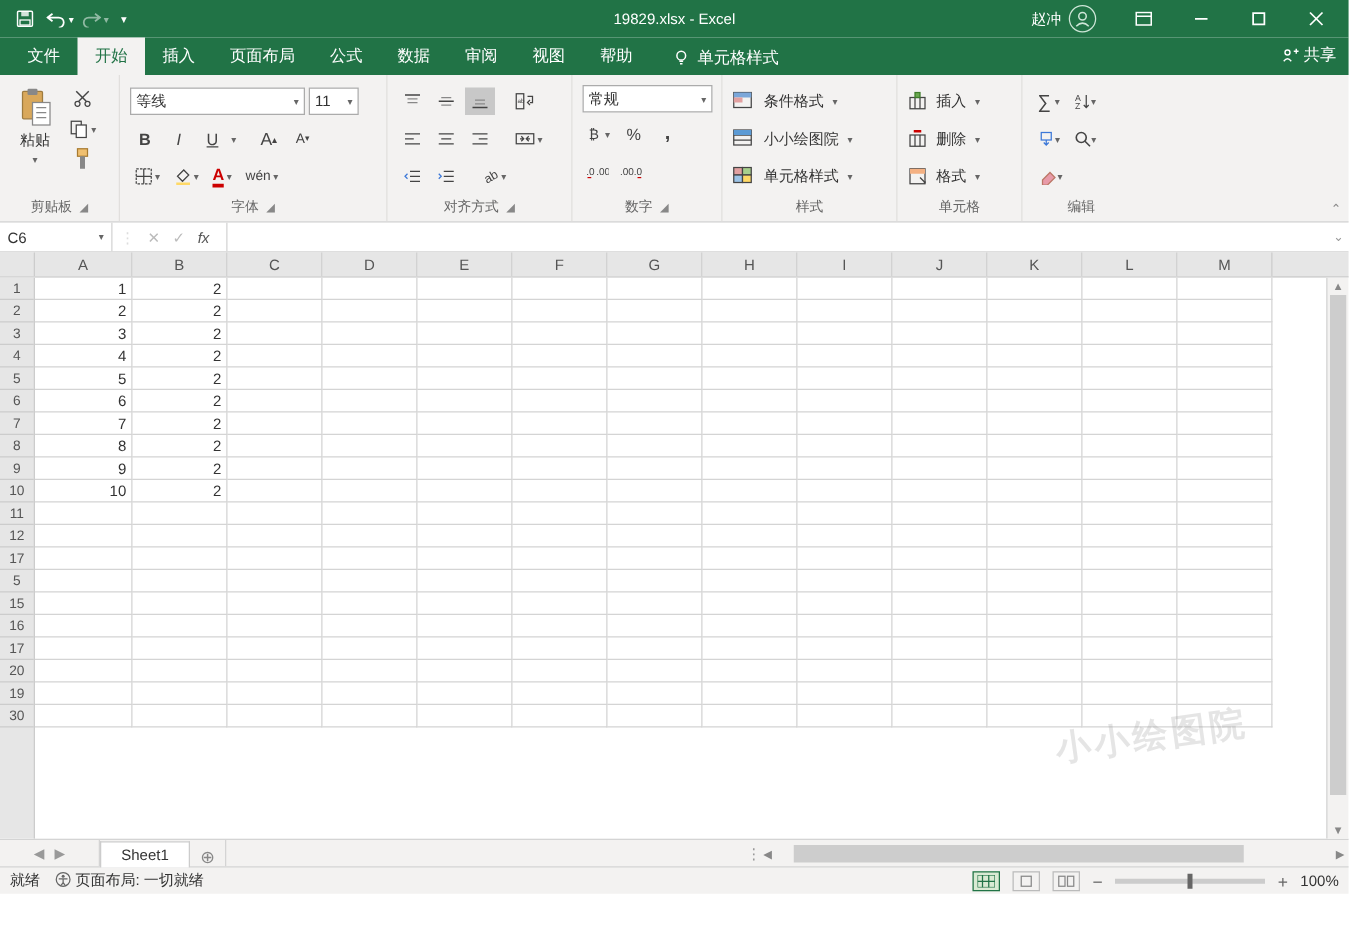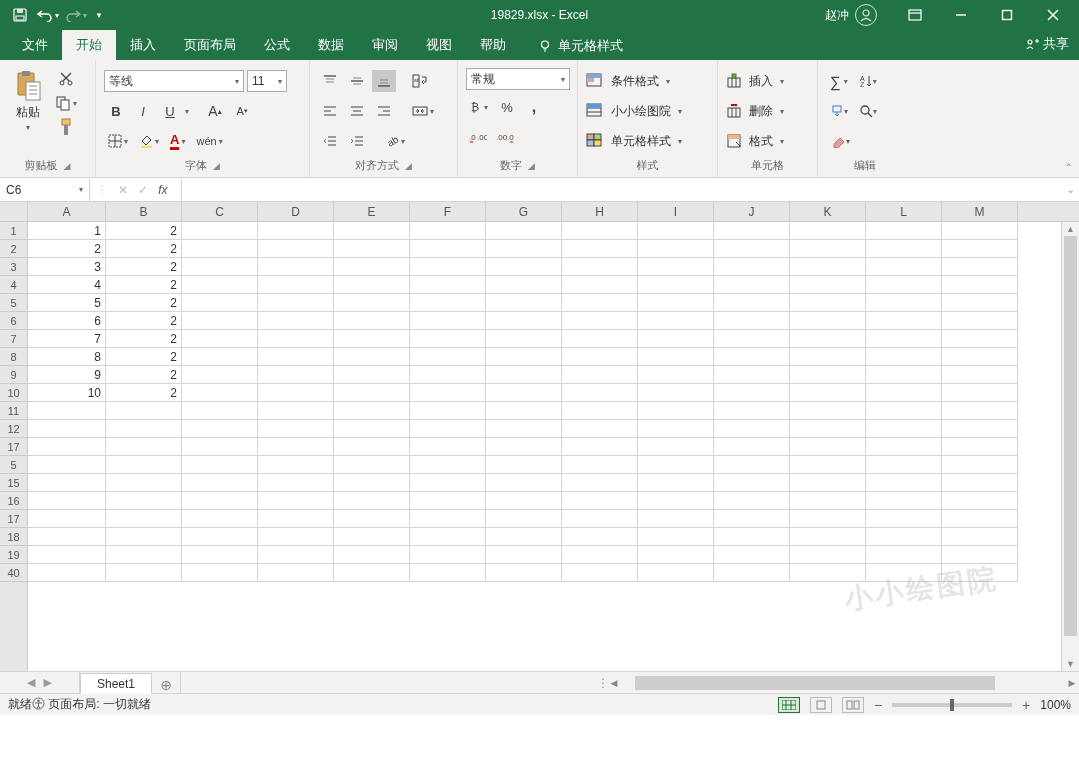--- a/index.html
+++ b/index.html
@@ -68,21 +68,21 @@
 .sheet-tabs { display: flex; align-items: flex-end; }
 .sheet-tab { padding: 3px 16px; background: #fff; border: 1px solid #ccc; border-bottom: none; font-size: 12px; position: relative; top: 1px; }
 .new-sheet { width: 28px; display: flex; align-items: center; justify-content: center; color: #888; font-size: 14px; }
 .hscroll-area { flex: 1; display: flex; align-items: center; position: relative; border-left: 1px solid #d4d4d4; }
 .htrack { flex: 1; height: 14px; background: #f3f2f1; position: relative; margin: 0 14px; }
 .hthumb { position: absolute; left: 0; width: 360px; top: 0; bottom: 0; background: #cdcdcd; }
 .harrow { width: 14px; display: flex; align-items: center; justify-content: center; color: #888; font-size: 9px; }
 
 
 .status-bar { height: 22px; border-top: 1px solid #d4d4d4; background: #f3f2f1; display: flex; align-items: center; font-size: 12px; padding: 0 8px; gap: 14px; }
-.status-left { display: flex; align-items: center; gap: 0; }
+.status-left { display: flex; align-items: center; gap: 12px; }
 .status-right { margin-left: auto; display: flex; align-items: center; gap: 10px; }
 .view-btn { width: 22px; height: 16px; border: 1px solid #bbb; display: flex; align-items: center; justify-content: center; font-size: 9px; color: #777; }
 .view-btn.active { background: #d9ead3; border-color: #217346; }
 .zoom-slider { width: 120px; height: 4px; background: #ccc; position: relative; }
 .zoom-thumb { position: absolute; top: -4px; left: 58px; width: 4px; height: 12px; background: #666; }
 
 .watermark { position: absolute; right: 80px; top: 570px; font-size: 28px; color: rgba(150,150,150,0.25); transform: rotate(-8deg); font-weight: bold; letter-spacing: 3px; pointer-events: none; }
 
 svg { display: block; }
 </style>
@@ -584,23 +584,23 @@
         <div class="rh">8</div>
         <div class="rh">9</div>
         <div class="rh">10</div>
         <div class="rh">11</div>
         <div class="rh">12</div>
         <div class="rh">17</div>
         <div class="rh">5</div>
         <div class="rh">15</div>
         <div class="rh">16</div>
         <div class="rh">17</div>
-        <div class="rh">18</div>
+        <div class="rh">20</div>
         <div class="rh">19</div>
-        <div class="rh">40</div>
+        <div class="rh">30</div>
       </div>
     <div class="cells" id="cells">
         <div class="row">
           <div class="cell" style="width: 78px;">1</div>
           <div class="cell" style="width: 76px;">2</div>
           <div class="cell" style="width: 76px;"></div>
           <div class="cell" style="width: 76px;"></div>
           <div class="cell" style="width: 76px;"></div>
           <div class="cell" style="width: 76px;"></div>
           <div class="cell" style="width: 76px;"></div>

